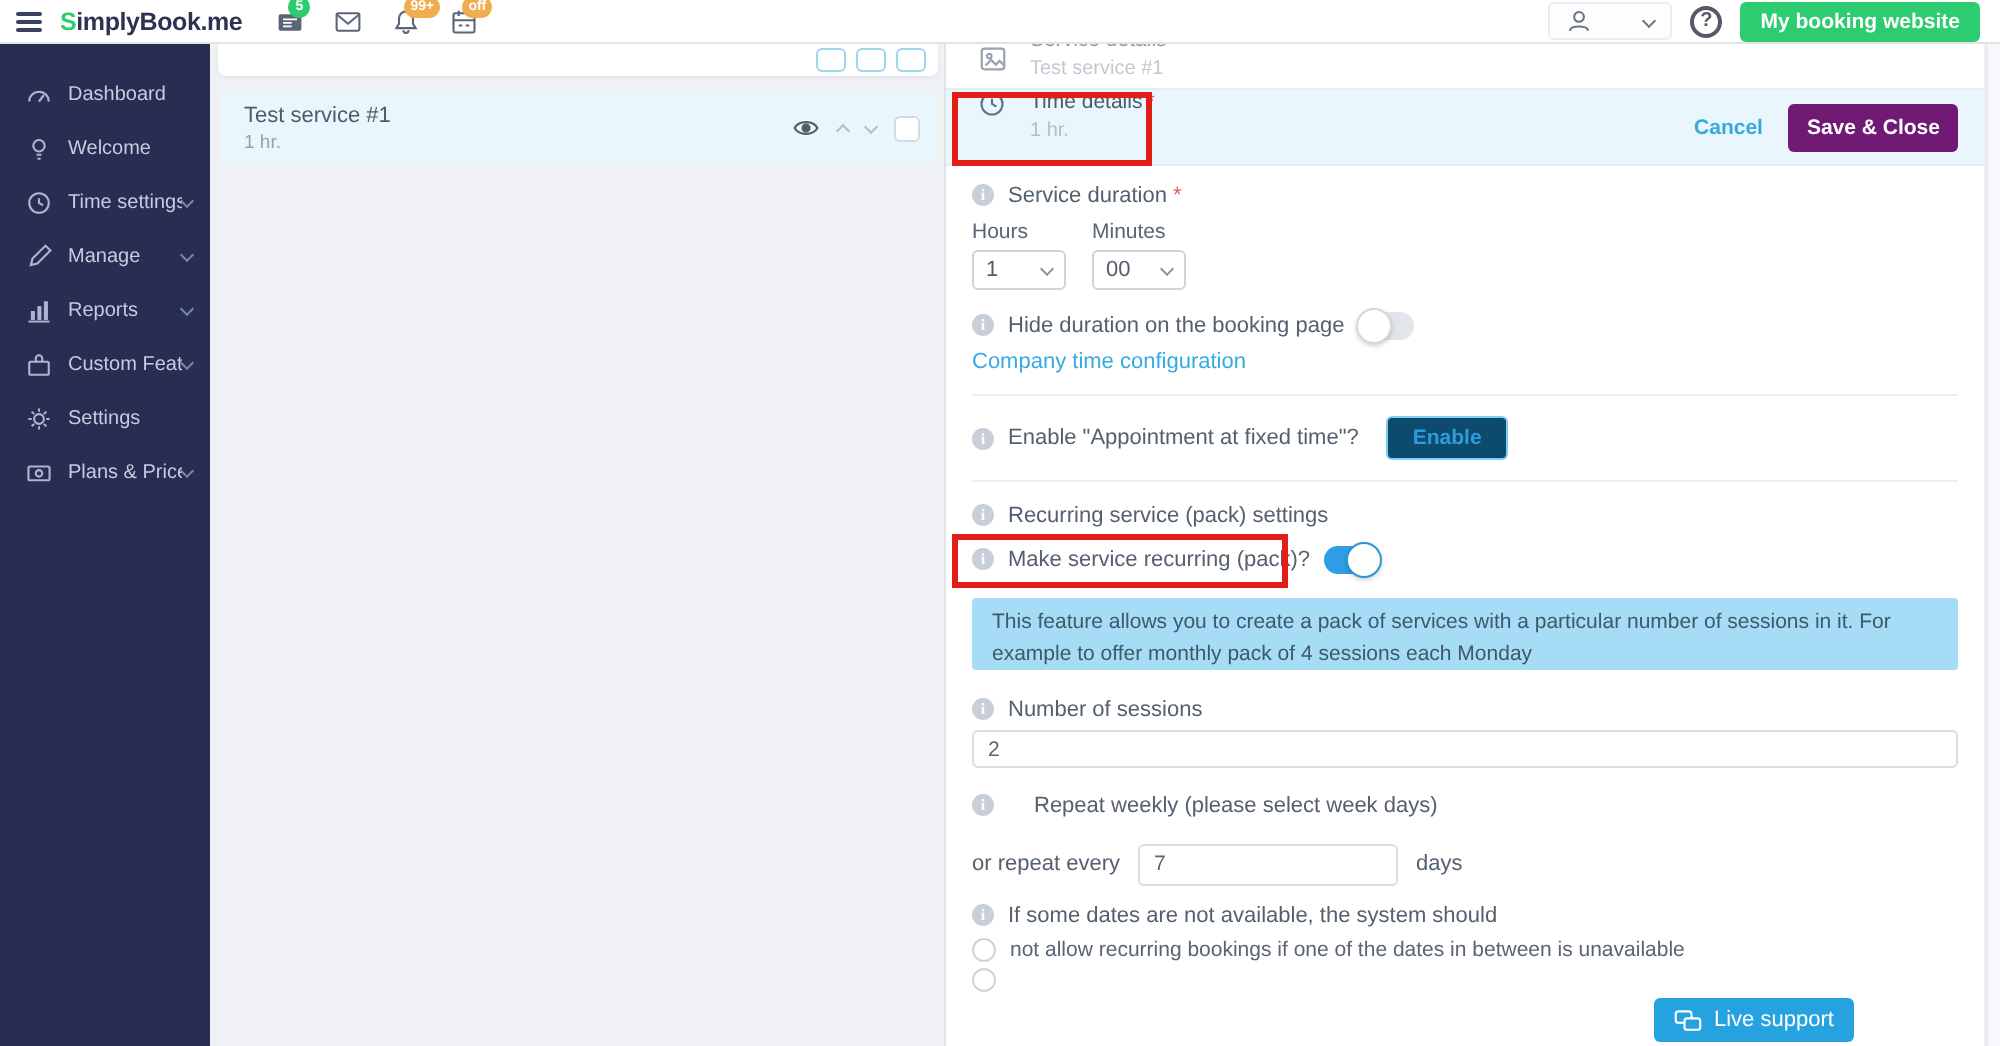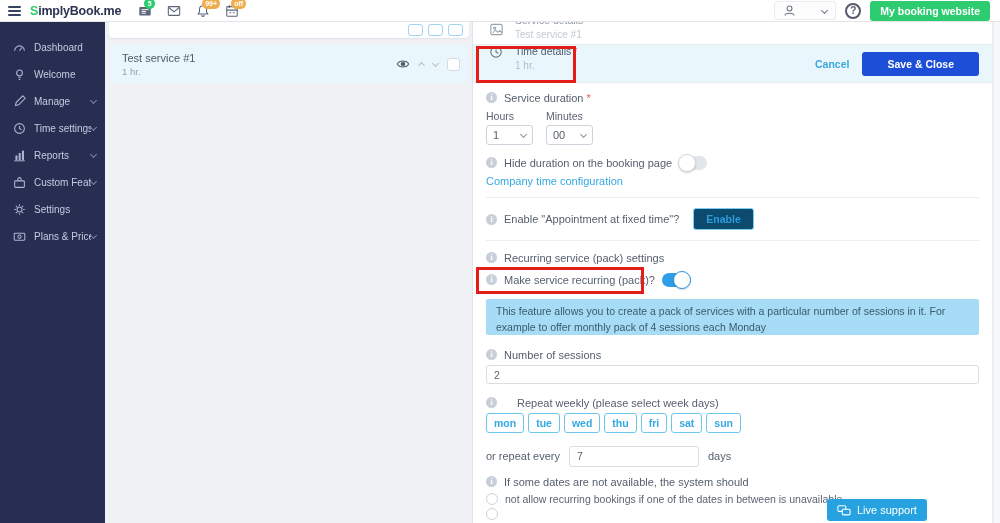--- a/index.html
+++ b/index.html
@@ -52,21 +52,21 @@
   .sec-row.clipped { height:23px; overflow:hidden; color:#8d97a5; }
   .sec-row.clipped .sec-block { margin-top:-8px; }
   .sec-title { font-size:10.5px; color:#4e5a6b; }
   .sec-row.clipped .sec-title { color:#8d97a5; }
   .sec-sub { font-size:10px; color:#c2c9d1; margin-top:3px; }
   .sec-row.active { height:38px; background:#e9f6fb; color:#5f7186; }
   .sec-row.active .sec-sub { color:#a9c2cf; }
   .req { color:#e85b5b; margin-left:2px; }
   .sec-actions { position:absolute; right:13px; top:0; height:100%; display:flex; align-items:center; gap:13px; }
   .cancel-link { color:#3aa7dd; font-weight:bold; font-size:10.5px; cursor:pointer; }
-  .btn-save { background:#1d4ed8; color:#fff; font-weight:bold; font-size:10.5px; border:none; border-radius:3px; padding:6px 25px; cursor:pointer; }
+  .btn-save { background:#701a75; color:#fff; font-weight:bold; font-size:10.5px; border:none; border-radius:3px; padding:6px 9px; cursor:pointer; }
 
   .content { padding:8px 13px 0 13px; }
   .lab { display:flex; align-items:center; gap:7px; font-size:11px; color:#55606e; height:13px; }
   .info { width:11px; height:11px; border-radius:50%; background:#c9cfd9; color:#fff; font-size:8px; font-weight:bold; font-family:"Liberation Serif",serif; display:inline-flex; align-items:center; justify-content:center; flex:none; }
   .info::before { content:"i"; }
   .hm-labels { display:flex; margin-top:6px; font-size:10.5px; color:#5a6472; }
   .hm-labels span:first-child { width:60px; }
   .selects { display:flex; gap:13px; margin-top:3px; }
   .select { width:47px; height:20px; border:1px solid #ccd3da; border-radius:3px; background:#fff; display:flex; align-items:center; padding:0 6px; color:#555f6b; cursor:pointer; }
   .select .chev { margin-left:auto; color:#8b95a2; margin-top:-2px; }
@@ -161,34 +161,34 @@
         <svg width="13" height="13" viewBox="0 0 16 16" fill="none" stroke="currentColor" stroke-width="1.3">
           <circle cx="8" cy="6" r="3.5"></circle>
           <path d="M6.5 11.5h3M7 14h2"></path>
         </svg>
       </span>
     <span class="lbl">Welcome</span>
   </div>
   <div class="side-item">
     <span class="ic">
         <svg width="13" height="13" viewBox="0 0 16 16" fill="none" stroke="currentColor" stroke-width="1.3">
-          <path d="M3 13l1-4 8-8 3 3-8 8-4 1z"></path>
-        </svg>
-      </span>
-    <span class="lbl">Manage</span>
-    <span class="chev"></span>
-  </div>
-  <div class="side-item">
-    <span class="ic">
-        <svg width="13" height="13" viewBox="0 0 16 16" fill="none" stroke="currentColor" stroke-width="1.3">
           <circle cx="8" cy="8" r="6"></circle>
           <path d="M8 5v3l2.5 1.5"></path>
         </svg>
       </span>
     <span class="lbl">Time settings</span>
+    <span class="chev"></span>
+  </div>
+  <div class="side-item">
+    <span class="ic">
+        <svg width="13" height="13" viewBox="0 0 16 16" fill="none" stroke="currentColor" stroke-width="1.3">
+          <path d="M3 13l1-4 8-8 3 3-8 8-4 1z"></path>
+        </svg>
+      </span>
+    <span class="lbl">Manage</span>
     <span class="chev"></span>
   </div>
   <div class="side-item">
     <span class="ic">
         <svg width="13" height="13" viewBox="0 0 16 16">
           <path d="M1.5 14.5h13" stroke="currentColor" stroke-width="1.2"></path>
           <rect x="3" y="8" width="2.5" height="5.5" fill="currentColor"></rect>
           <rect x="7" y="5" width="2.5" height="8.5" fill="currentColor"></rect>
           <rect x="11" y="2" width="2.5" height="11.5" fill="currentColor"></rect>
         </svg>
@@ -340,29 +340,20 @@
     <div class="lab" style="margin-top:13px;align-items:center;">
       <span class="info"></span>
       <span>Number of sessions</span>
     </div>
     <input class="text-input" value="2" style="">
 
     <div class="lab" style="margin-top:12px;gap:20px;">
       <span class="info"></span>
       <span>Repeat weekly (please select week days)</span>
     </div>
-    <div class="weekdays">
-      <button class="wd-btn">mon</button>
-      <button class="wd-btn">tue</button>
-      <button class="wd-btn">wed</button>
-      <button class="wd-btn">thu</button>
-      <button class="wd-btn">fri</button>
-      <button class="wd-btn">sat</button>
-      <button class="wd-btn">sun</button>
-    </div>
 
     <div class="repeat-row">
       <span>or repeat every</span>
       <input class="repeat-input" value="7" style="">
       <span>days</span>
     </div>
 
     <div class="lab" style="margin-top:8px;">
       <span class="info"></span>
       <span>If some dates are not available, the system should</span>

